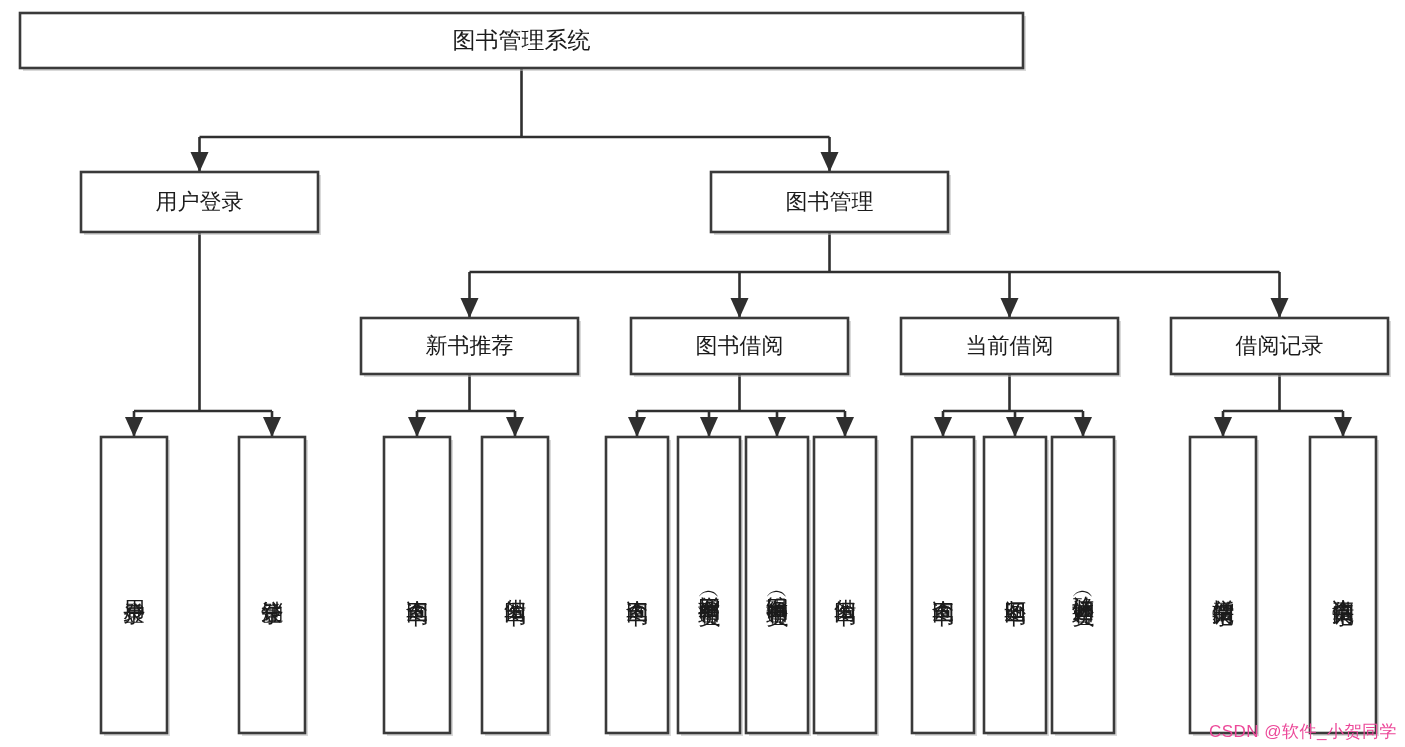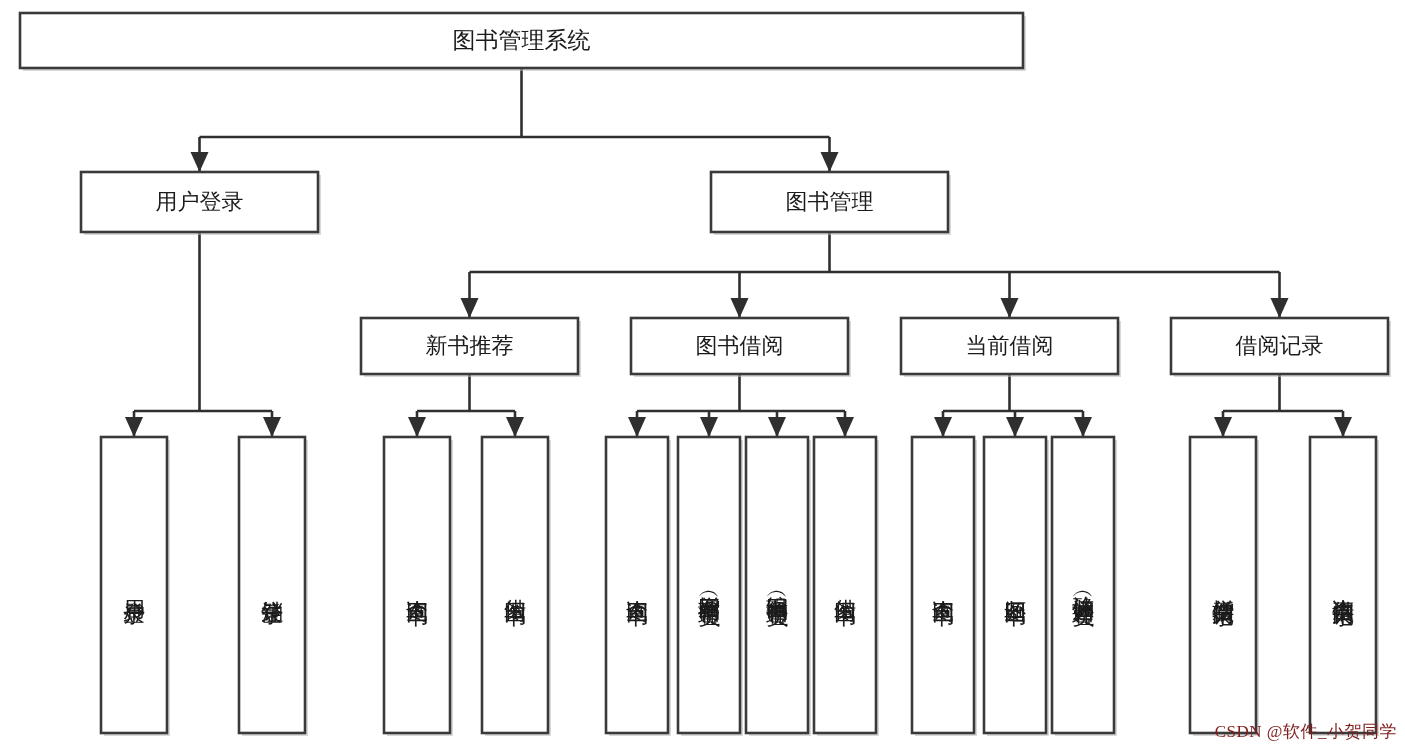--- a/index.html
+++ b/index.html
@@ -74,23 +74,23 @@
     line-height: 1.12;
     color: #1b1b1b;
     letter-spacing: 1.5px;
     white-space: nowrap;
     text-align: center;
   }
   .watermark {
     position: absolute;
     right: 8px;
     bottom: 4px;
-    font-family: Liberation Serif, serif;
+    font-family: Liberation Sans, sans-serif;
     font-size: 17px;
-    color: #7f1d1d;
+    color: #ec4899;
     letter-spacing: 0.5px;
     white-space: nowrap;
     user-select: none;
   }
 </style>
 </head>
 <body>
 
 <div id="diagram-root">
 

